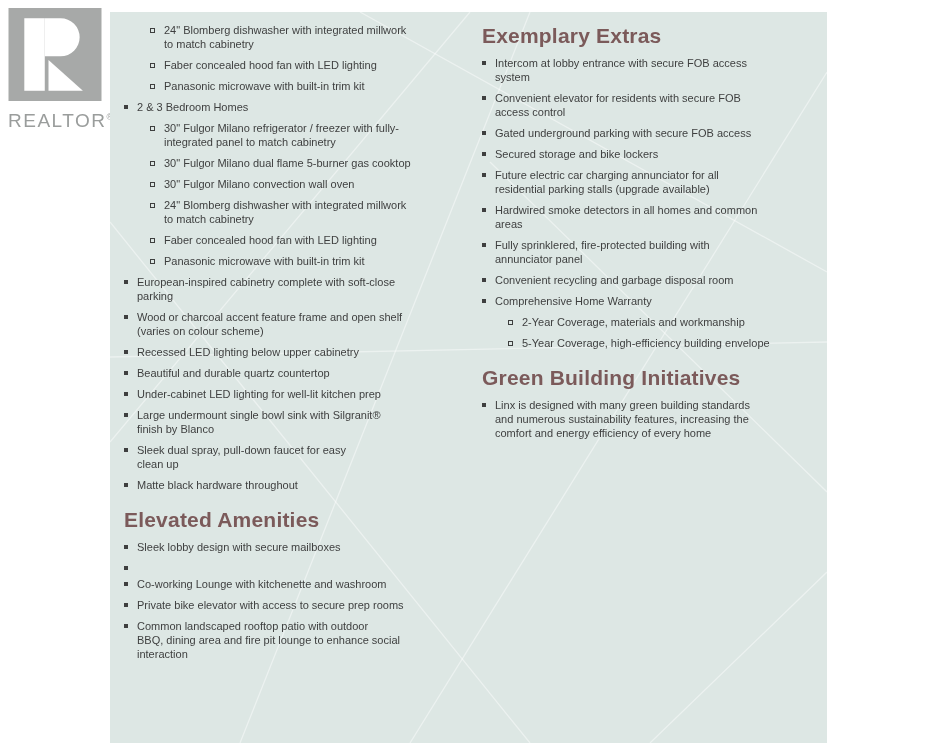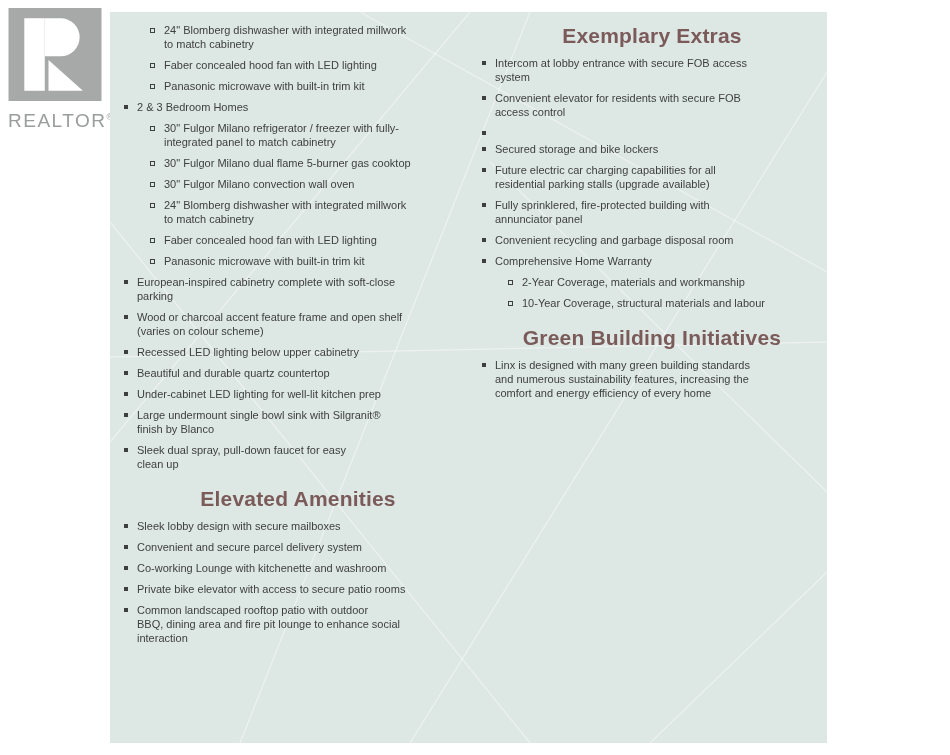--- a/index.html
+++ b/index.html
@@ -31,21 +31,21 @@
     font-size:11px;line-height:14px;color:#3e3f3f;
   }
   .li .t{white-space:pre-line;}
   .b{flex:0 0 auto;width:4px;height:4px;margin-top:5px;margin-right:9px;}
   .sq{background:#3e3f3f;}
   .osq{width:3px;height:3px;border:1px solid #3e3f3f;background:transparent;}
   .l2{padding-left:26px;}
   
   .heading{
     font-size:21px;font-weight:700;color:#7b5a5a;line-height:23px;
-    letter-spacing:0.2px;margin:16px 0 9px 0;text-align:center;
+    letter-spacing:0.2px;margin:16px 0 9px 0;
   }
   .heading.first{margin-top:0;}
 </style>
 </head>
 <body>
 
 <div class="logo-block">
   <svg class="logo-square" viewBox="0 0 100 100">
     <rect x="0" y="0" width="100" height="100" fill="#a7a9a8"></rect>
     <rect x="17" y="11" width="22" height="78" fill="#ffffff"></rect>
@@ -143,38 +143,41 @@
     <div class="li">
         <span class="b sq"></span>
         <span class="t">Large undermount single bowl sink with Silgranit®
 finish by Blanco</span>
       </div>
     <div class="li">
         <span class="b sq"></span>
         <span class="t">Sleek dual spray, pull-down faucet for easy
 clean up</span>
       </div>
+    <div class="li">
+        <span class="b sq"></span>
+        <span class="t">Matte black hardware throughout</span>
+      </div>
 
     <div class="heading">Elevated Amenities</div>
 
     <div class="li">
         <span class="b sq"></span>
         <span class="t">Sleek lobby design with secure mailboxes</span>
       </div>
     <div class="li">
         <span class="b sq"></span>
-        <span class="t">Convenient and secure parcel delivery system</span>
       </div>
     <div class="li">
         <span class="b sq"></span>
         <span class="t">Co-working Lounge with kitchenette and washroom</span>
       </div>
     <div class="li">
         <span class="b sq"></span>
-        <span class="t">Private bike elevator with access to secure patio rooms</span>
+        <span class="t">Private bike elevator with access to secure prep rooms</span>
       </div>
     <div class="li">
         <span class="b sq"></span>
         <span class="t">Common landscaped rooftop patio with outdoor
 BBQ, dining area and fire pit lounge to enhance social
 interaction</span>
       </div>
   </div>
 
   <div class="col col-right">
@@ -186,29 +189,35 @@
         <span class="t">Intercom at lobby entrance with secure FOB access
 system</span>
       </div>
     <div class="li">
         <span class="b sq"></span>
         <span class="t">Convenient elevator for residents with secure FOB
 access control</span>
       </div>
     <div class="li">
         <span class="b sq"></span>
+        <span class="t">Gated underground parking with secure FOB access</span>
       </div>
     <div class="li">
         <span class="b sq"></span>
         <span class="t">Secured storage and bike lockers</span>
       </div>
     <div class="li">
         <span class="b sq"></span>
-        <span class="t">Future electric car charging capabilities for all
+        <span class="t">Future electric car charging annunciator for all
 residential parking stalls (upgrade available)</span>
+      </div>
+    <div class="li">
+        <span class="b sq"></span>
+        <span class="t">Hardwired smoke detectors in all homes and common
+areas</span>
       </div>
     <div class="li">
         <span class="b sq"></span>
         <span class="t">Fully sprinklered, fire-protected building with
 annunciator panel</span>
       </div>
     <div class="li">
         <span class="b sq"></span>
         <span class="t">Convenient recycling and garbage disposal room</span>
       </div>
@@ -217,21 +226,21 @@
     <div class="li">
         <span class="b sq"></span>
         <span class="t">Comprehensive Home Warranty</span>
       </div>
     <div class="li l2">
         <span class="b osq"></span>
         <span class="t">2-Year Coverage, materials and workmanship</span>
       </div>
     <div class="li l2">
         <span class="b osq"></span>
-        <span class="t">10-Year Coverage, structural materials and labour</span>
+        <span class="t">5-Year Coverage, high-efficiency building envelope</span>
       </div>
 
     <div class="heading">Green Building Initiatives</div>
 
     <div class="li">
         <span class="b sq"></span>
         <span class="t">Linx is designed with many green building standards
 and numerous sustainability features, increasing the
 comfort and energy efficiency of every home</span>
       </div>

